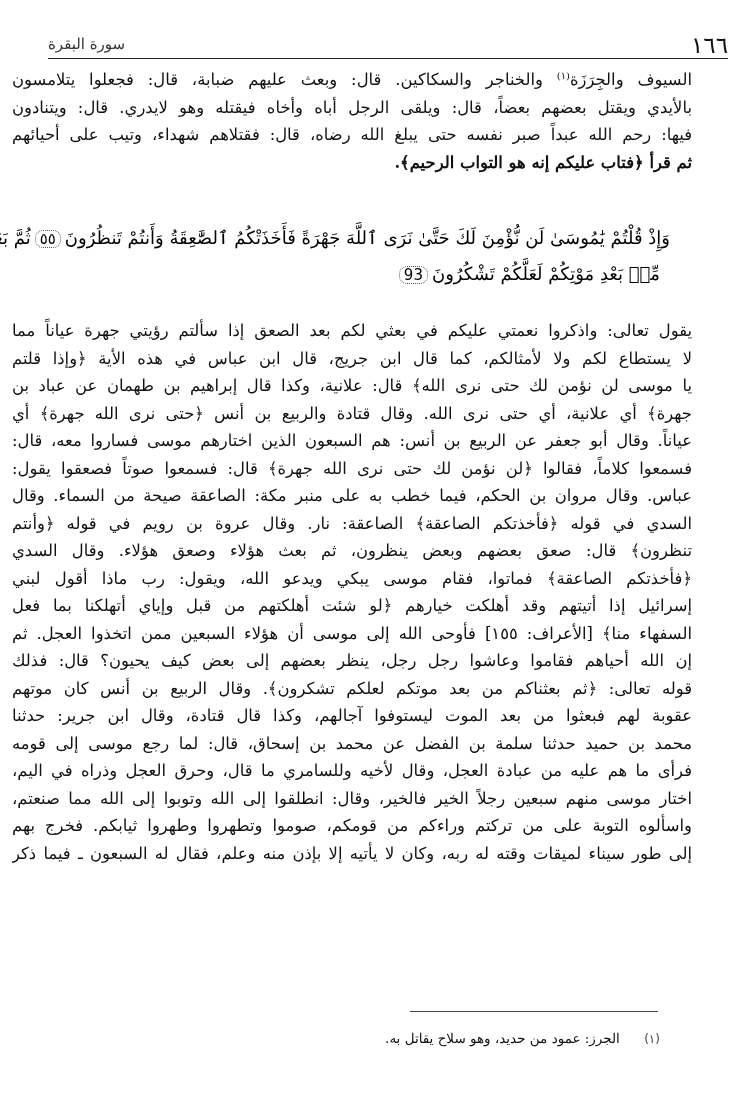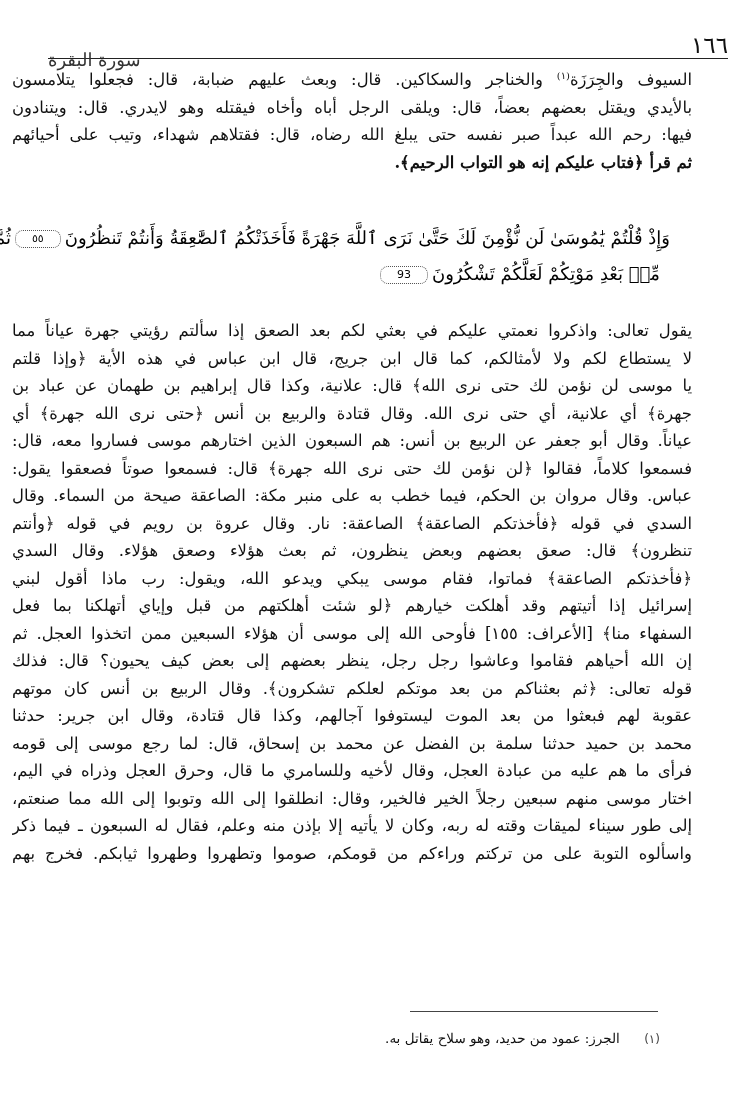--- a/index.html
+++ b/index.html
@@ -11,39 +11,39 @@
     .page { position: absolute; left: 36px; top: 0; width: 690px; }
     .header {
       position: absolute; top: 32px; left: 12px; width: 680px; height: 26px;
       direction: rtl; border-bottom: 1.5px solid #222;
     }
     .page-number {
       position: absolute; right: 0; top: 0; font-size: 23px; line-height: 26px;
       font-family: "DejaVu Sans", sans-serif; letter-spacing: 1px;
     }
     .running-title {
-      position: absolute; left: 0; top: 16px; font-size: 18px; line-height: 24px; color: #333;
+      position: absolute; left: 0; top: 0; font-size: 15px; line-height: 24px; color: #333;
     }
     .body-text {
       position: absolute; direction: rtl; text-align: justify; text-align-last: right;
       font-size: 16.4px; line-height: 27.5px;
     }
     .para-top { top: 62px; left: 12px; width: 680px; }
     .para-main { top: 317px; left: 12px; width: 680px; }
     .line { display: block; white-space: nowrap; overflow: hidden; text-align: justify; text-align-last: justify; }
     .line.last { text-align-last: right; font-weight: bold; }
     .verse-block {
       position: absolute; top: 220px; left: 70px; width: 600px; direction: rtl;
       text-align: center; font-size: 18px; line-height: 36px; color: #000;
     }
     .verse-line { display: block; white-space: nowrap; }
     .verse-line.first { text-align: justify; text-align-last: justify; }
     .verse-line.second { text-align: right; padding-right: 10px; }
     .ayah-mark {
-      display: inline-block; font-size: 11px; line-height: 16px; padding: 0 16px;
+      display: inline-block; font-size: 15px; line-height: 16px; padding: 0 4px;
       border: 1px dotted #555; border-radius: 8px; margin: 0 4px; vertical-align: middle;
       font-family: "DejaVu Sans", sans-serif;
     }
     .footnote-rule {
       position: absolute; top: 1011px; left: 410px; width: 248px; height: 0;
       border-top: 1.2px solid #444;
     }
     .footnote {
       position: absolute; top: 1028px; left: 200px; width: 460px; direction: rtl;
       font-size: 13.5px; line-height: 20px; text-align: right; color: #111;
@@ -85,21 +85,21 @@
   <span class="line">تنظرون﴾ قال: صعق بعضهم وبعض ينظرون، ثم بعث هؤلاء وصعق هؤلاء. وقال السدي</span>
   <span class="line">﴿فأخذتكم الصاعقة﴾ فماتوا، فقام موسى يبكي ويدعو الله، ويقول: رب ماذا أقول لبني</span>
   <span class="line">إسرائيل إذا أتيتهم وقد أهلكت خيارهم ﴿لو شئت أهلكتهم من قبل وإياي أتهلكنا بما فعل</span>
   <span class="line">السفهاء منا﴾ [الأعراف: ١٥٥] فأوحى الله إلى موسى أن هؤلاء السبعين ممن اتخذوا العجل. ثم</span>
   <span class="line">إن الله أحياهم فقاموا وعاشوا رجل رجل، ينظر بعضهم إلى بعض كيف يحيون؟ قال: فذلك</span>
   <span class="line">قوله تعالى: ﴿ثم بعثناكم من بعد موتكم لعلكم تشكرون﴾. وقال الربيع بن أنس كان موتهم</span>
   <span class="line">عقوبة لهم فبعثوا من بعد الموت ليستوفوا آجالهم، وكذا قال قتادة، وقال ابن جرير: حدثنا</span>
   <span class="line">محمد بن حميد حدثنا سلمة بن الفضل عن محمد بن إسحاق، قال: لما رجع موسى إلى قومه</span>
   <span class="line">فرأى ما هم عليه من عبادة العجل، وقال لأخيه وللسامري ما قال، وحرق العجل وذراه في اليم،</span>
   <span class="line">اختار موسى منهم سبعين رجلاً الخير فالخير، وقال: انطلقوا إلى الله وتوبوا إلى الله مما صنعتم،</span>
+  <span class="line">واسألوه التوبة على من تركتم وراءكم من قومكم، صوموا وتطهروا وطهروا ثيابكم. فخرج بهم</span>
   <span class="line">إلى طور سيناء لميقات وقته له ربه، وكان لا يأتيه إلا بإذن منه وعلم، فقال له السبعون ـ فيما ذكر</span>
-  <span class="line">واسألوه التوبة على من تركتم وراءكم من قومكم، صوموا وتطهروا وطهروا ثيابكم. فخرج بهم</span>
 </div>
 
 <div class="footnote-rule"></div>
 <div class="footnote">
   <span class="fn-num">(١)</span>
   <span>الجرز: عمود من حديد، وهو سلاح يقاتل به.</span>
 </div>
 
 </body></html>

